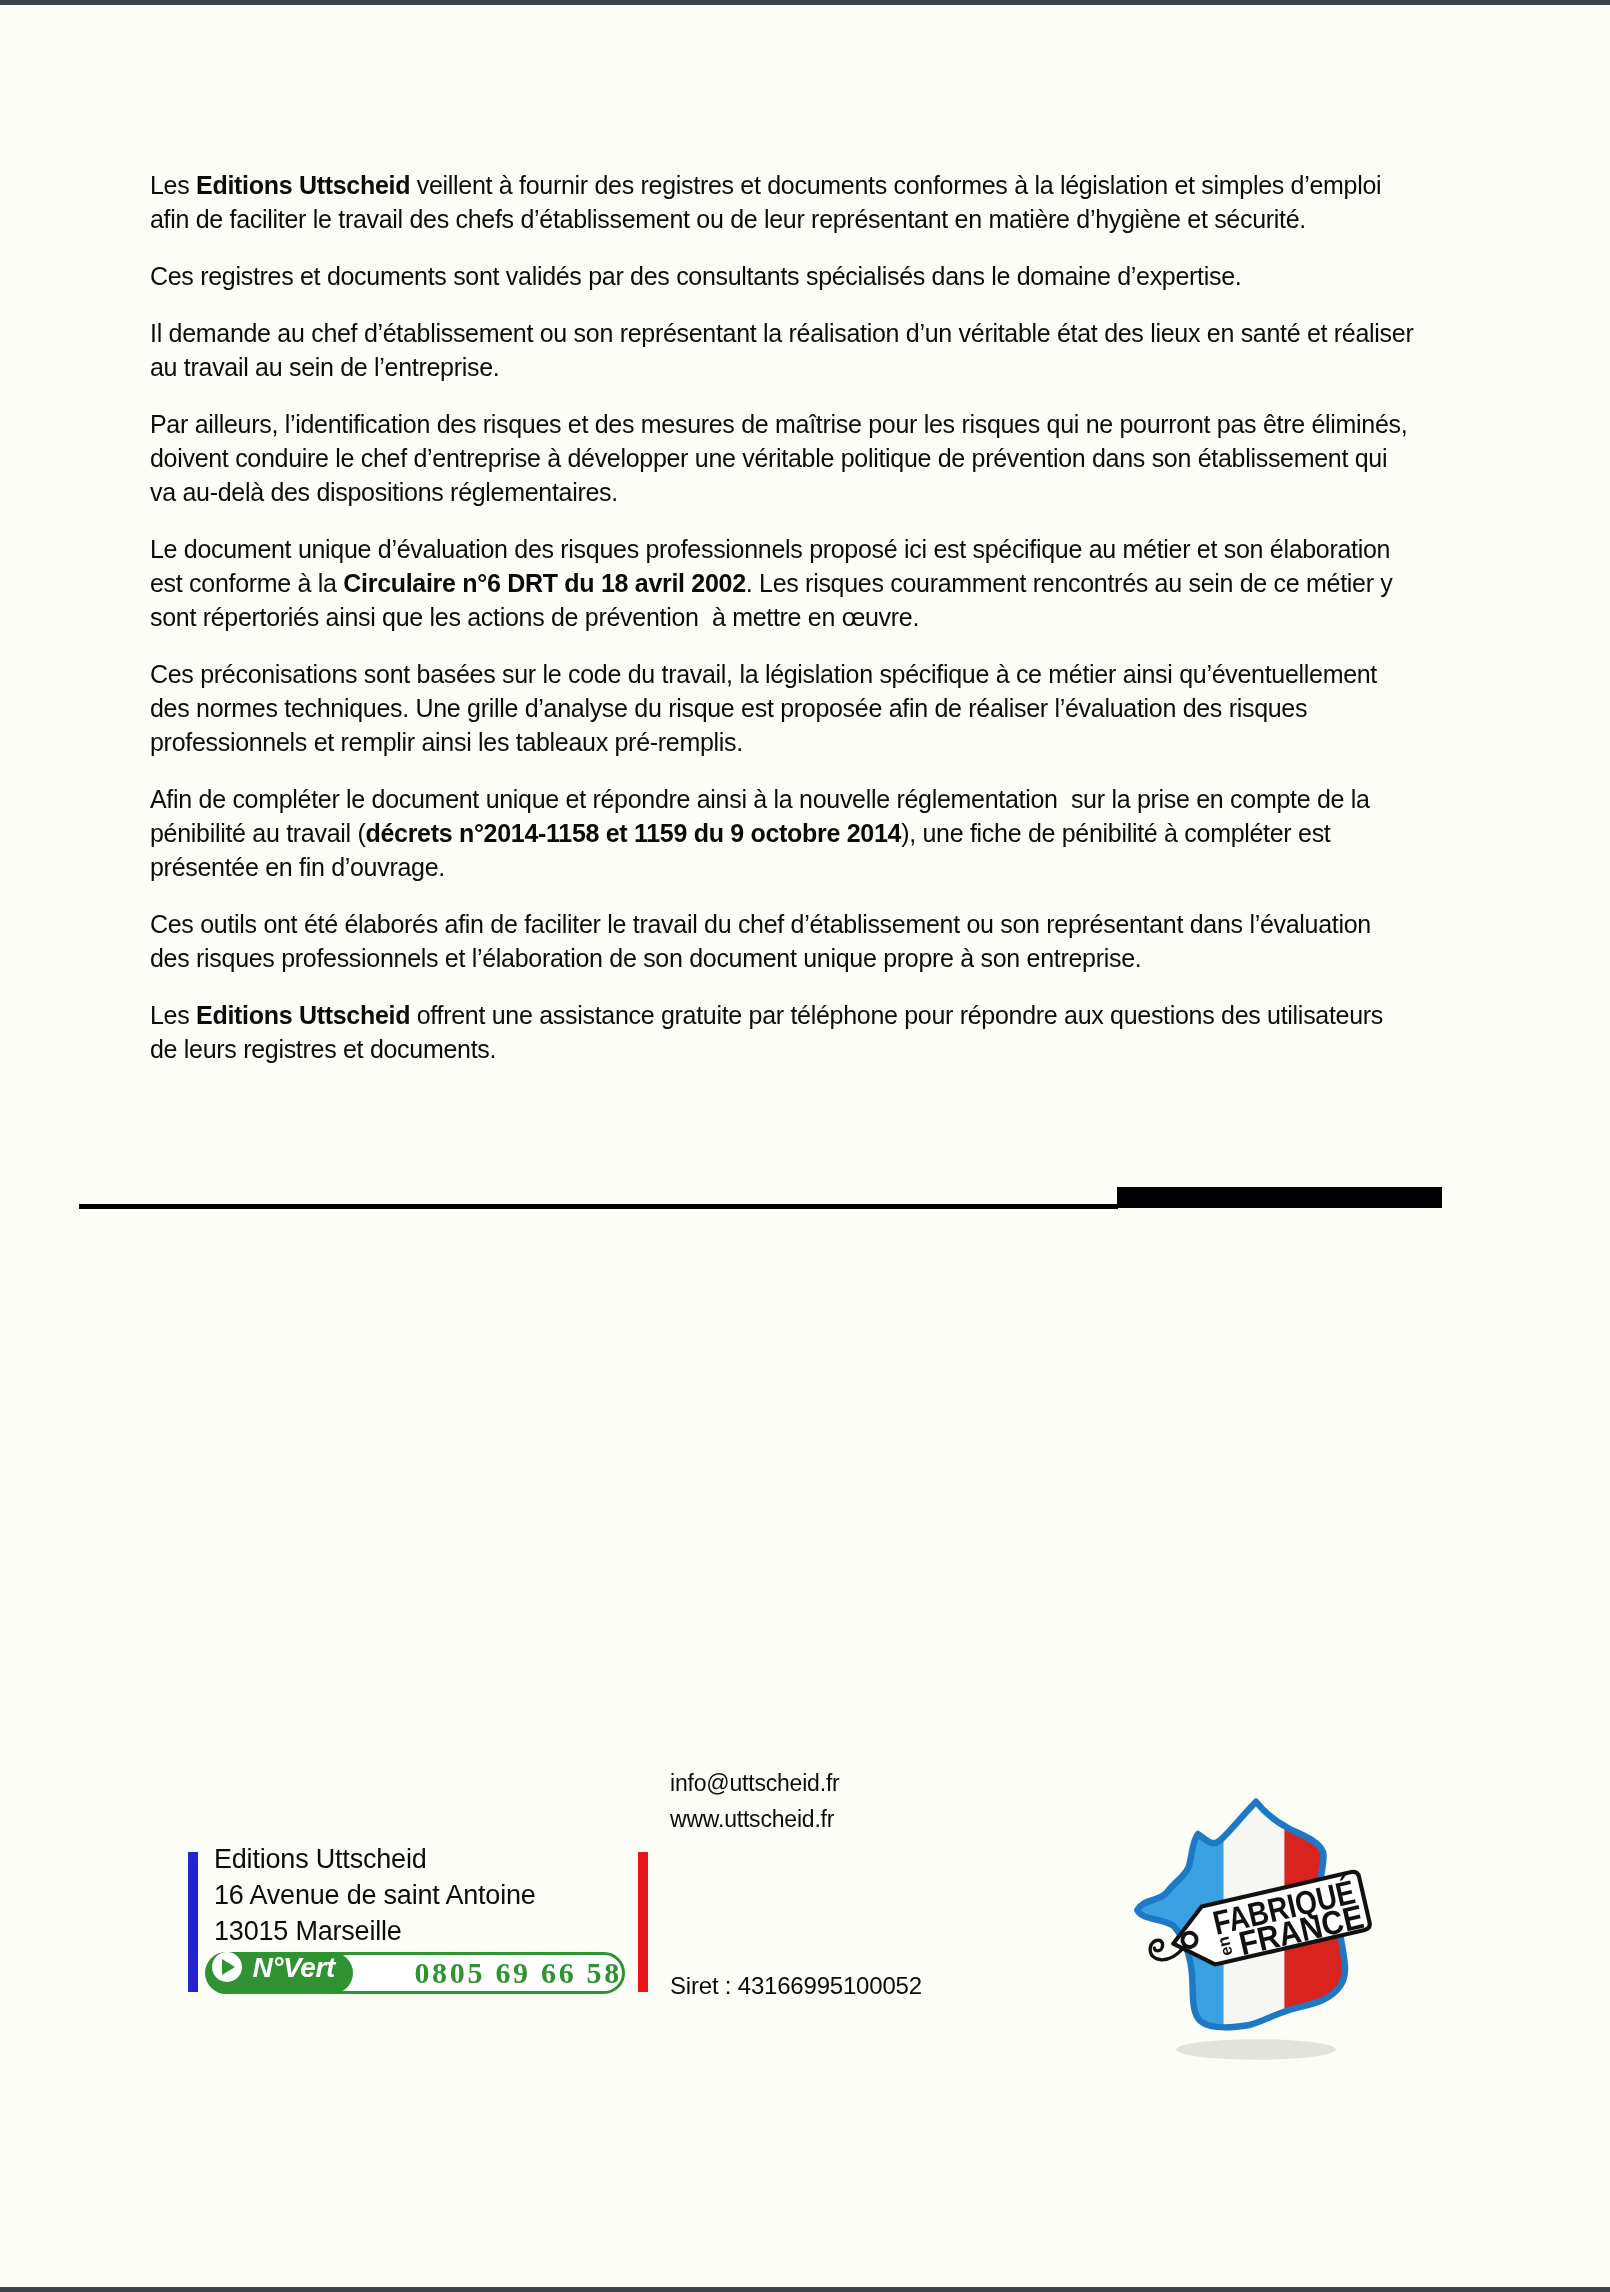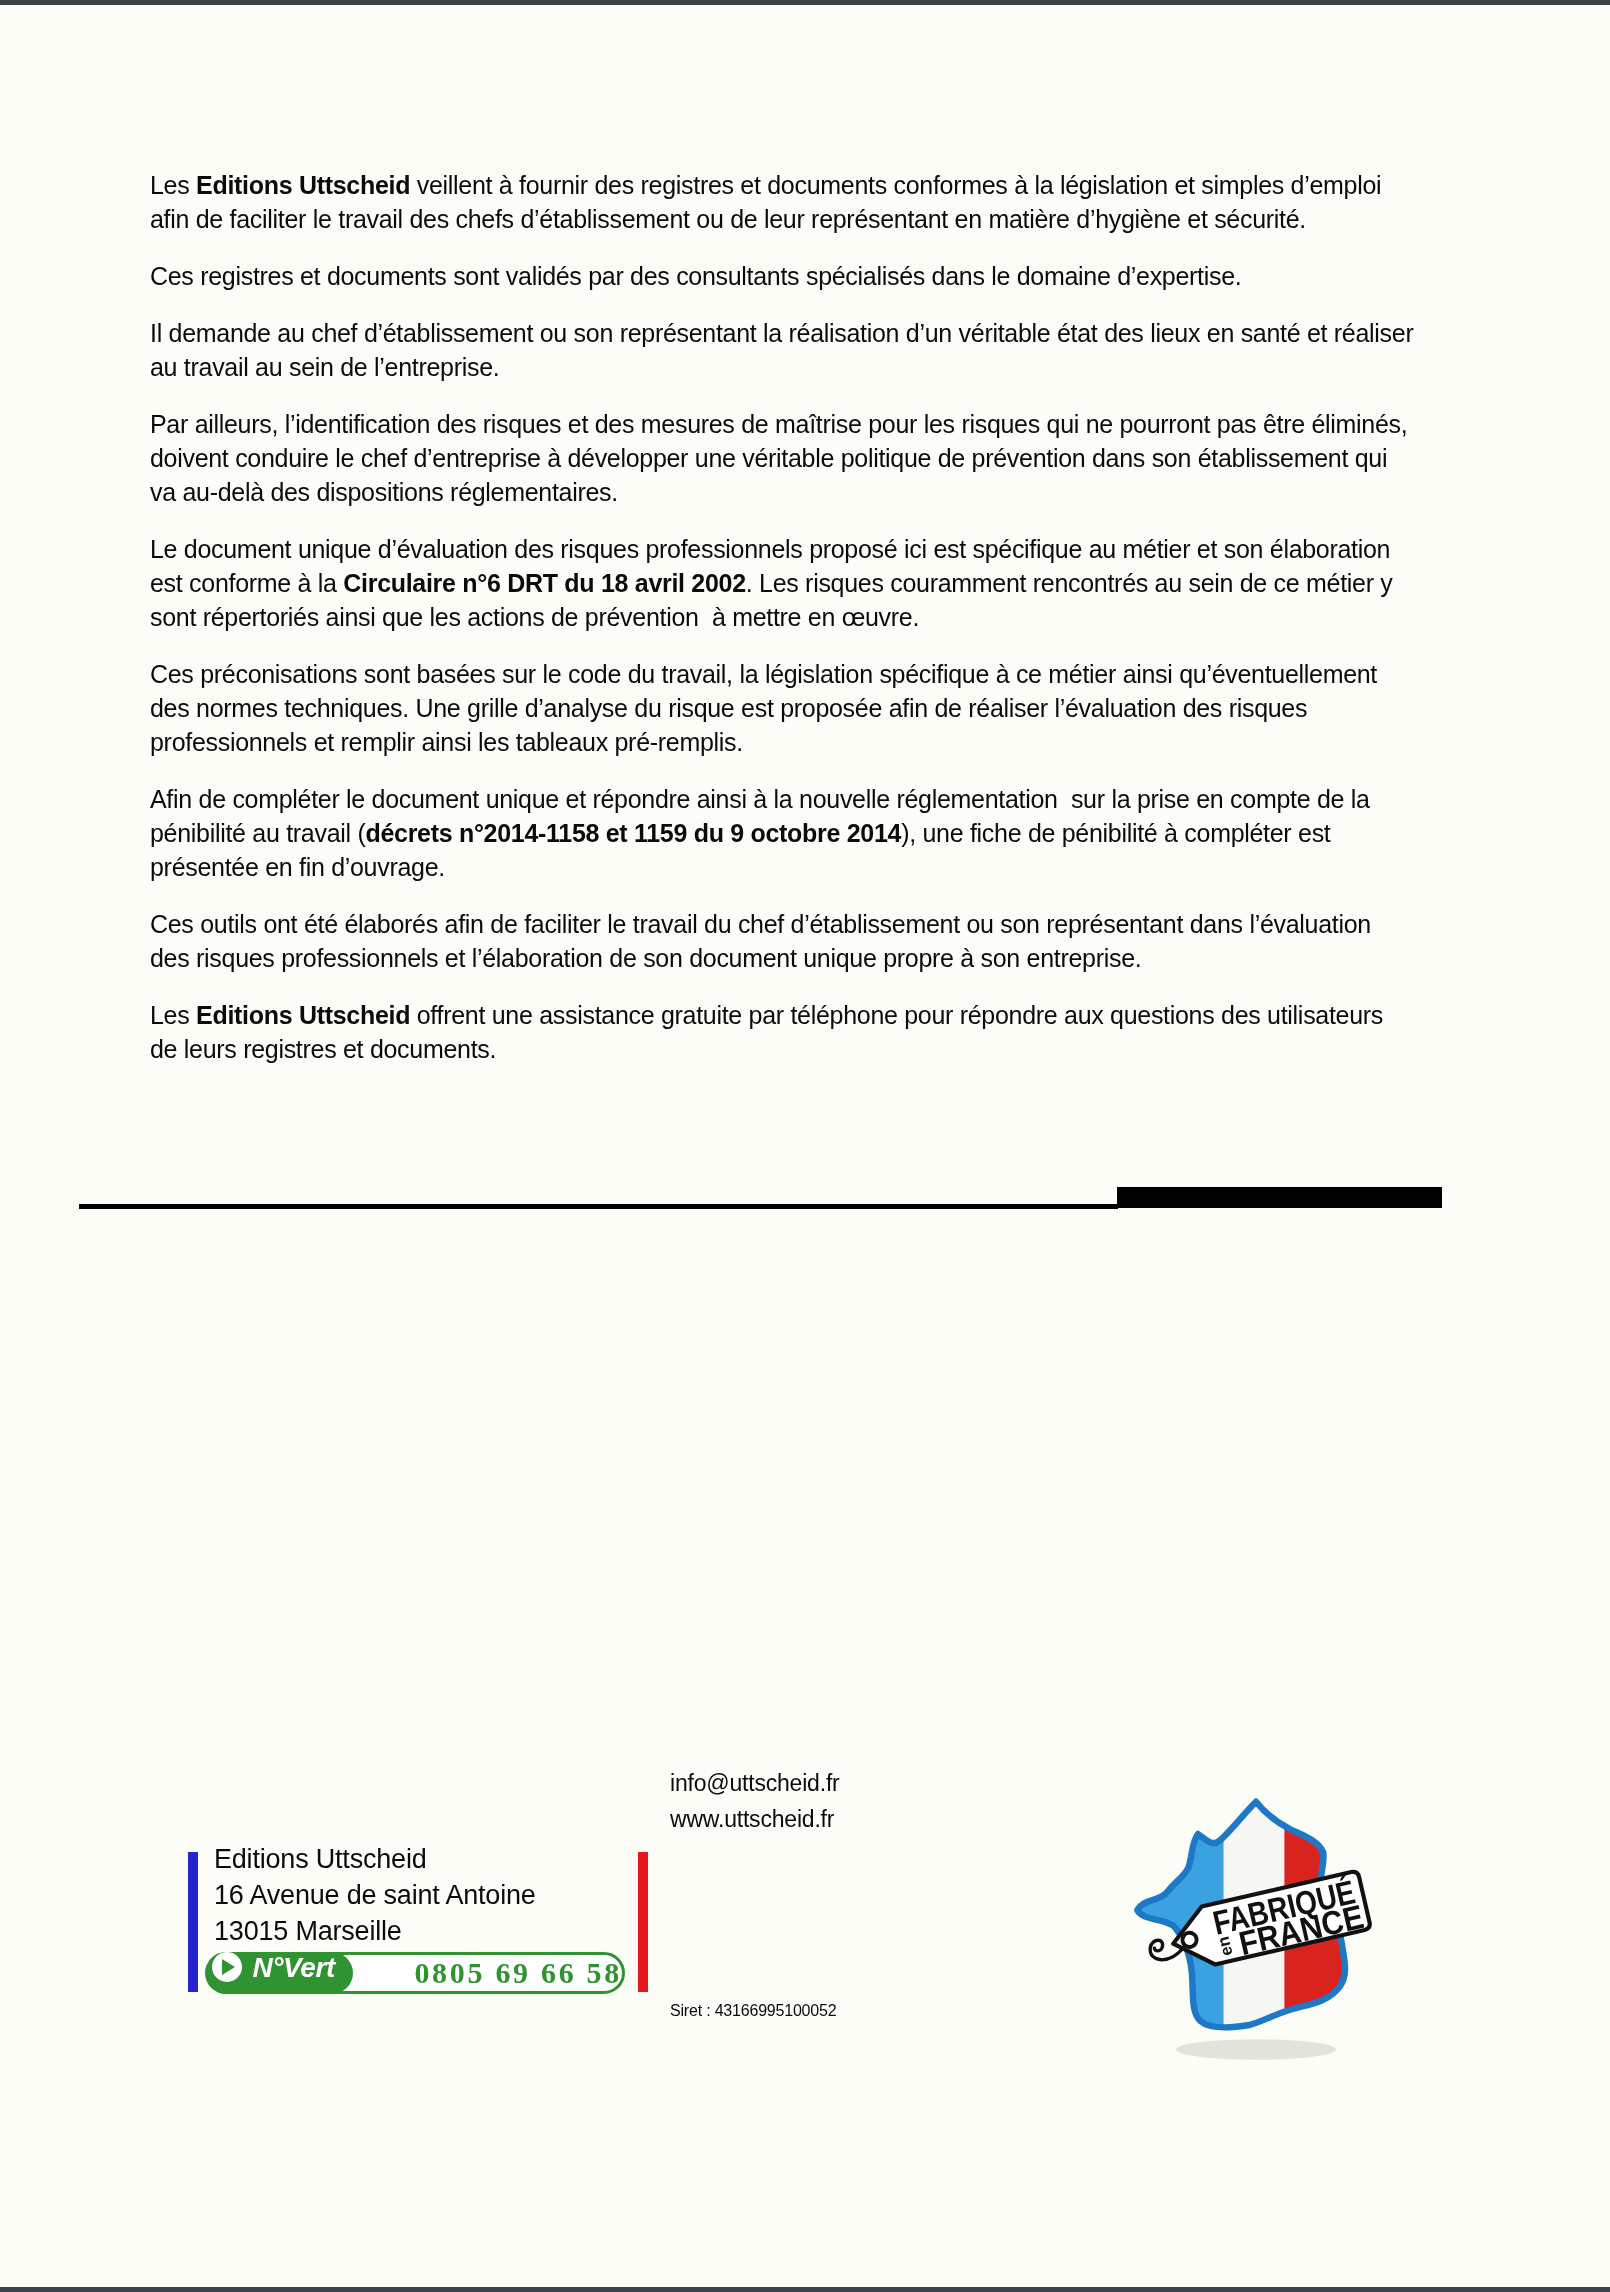--- a/index.html
+++ b/index.html
@@ -25,21 +25,21 @@
   
   .rule-line{position:absolute;left:79px;top:1204px;width:1039px;height:5.4px;background:#000;}
   .rule-bar{position:absolute;left:1117px;top:1187px;width:325px;height:20.6px;background:#000;}
 
   
   .vbar{position:absolute;top:1852px;width:9.9px;height:140px;}
   .vbar.blue{left:188px;background:var(--accent_blue,#2423cf);}
   .vbar.red{left:638px;background:var(--accent_red,#e8151b);}
   .addr{position:absolute;left:214px;top:1841px;font-size:27px;line-height:36px;letter-spacing:-0.2px;}
   .mid-text{position:absolute;left:670px;top:1765px;font-size:23px;line-height:36px;letter-spacing:-0.2px;}
-  .siret{position:absolute;left:670px;top:1972px;font-size:16px;letter-spacing:-0.2px;margin-top:30px;}
+  .siret{position:absolute;left:670px;top:1972px;font-size:24px;letter-spacing:-0.2px;}
 
   .nvert{
     position:absolute;left:206px;top:1952px;width:419px;height:42px;
     border:3.6px solid var(--green,#2e9330);border-radius:25px;background:#fff;
     display:flex;align-items:center;box-sizing:border-box;
   }
   .nvert-left{
     background:var(--green,#2e9330);border-radius:21.5px;
     height:42px;margin:-3.6px 0 -3.6px -3.6px;box-sizing:border-box;
     display:flex;align-items:flex-start;gap:10.7px;padding:0 18px 0 6.3px;

